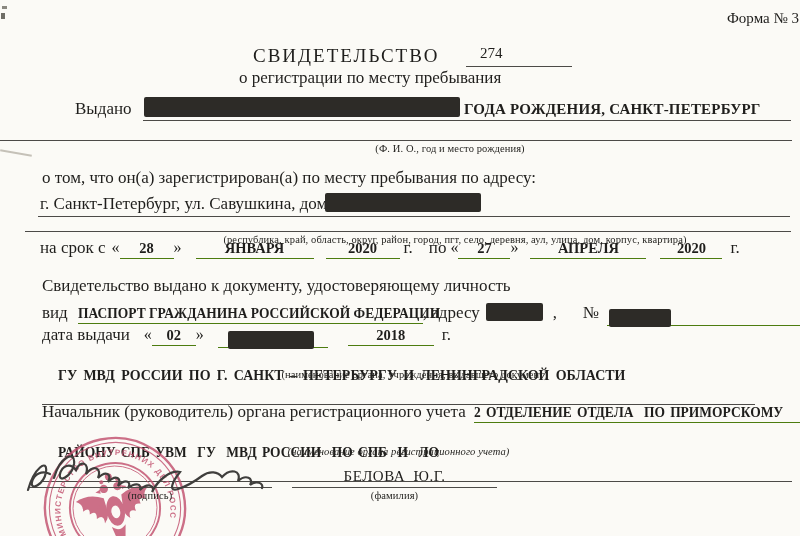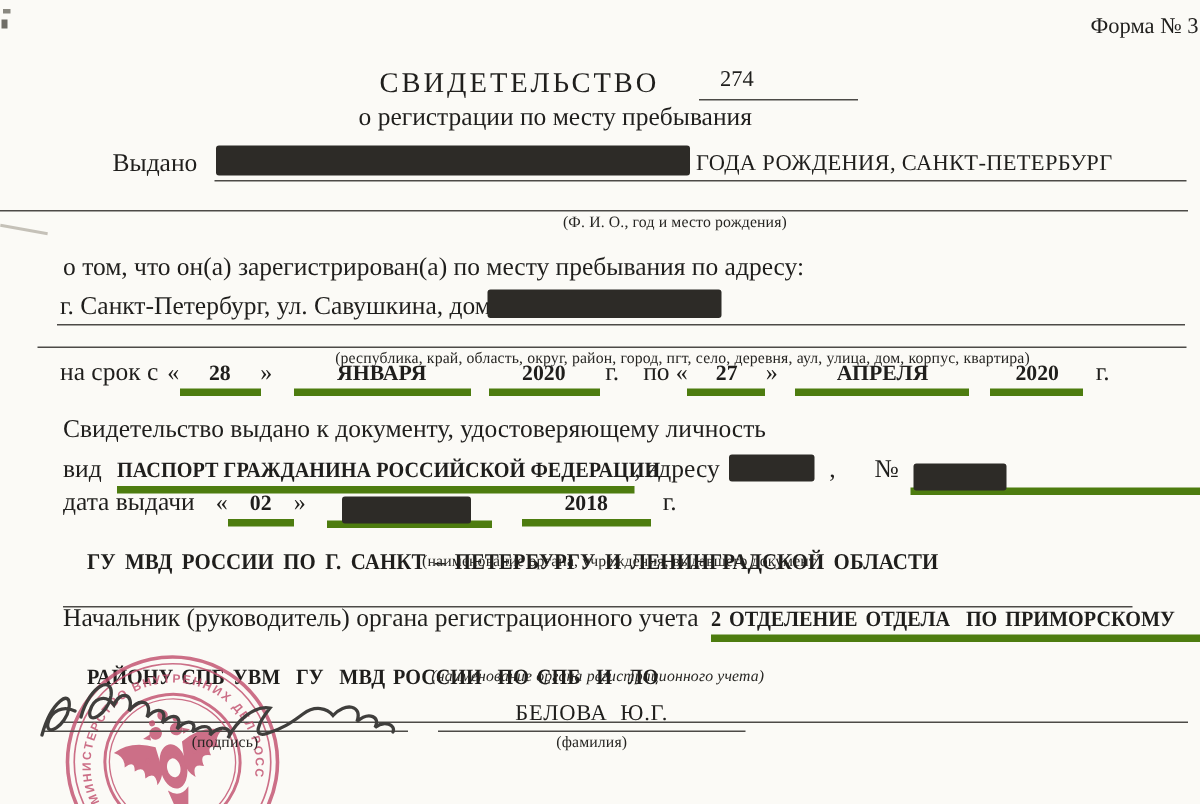--- a/index.html
+++ b/index.html
@@ -6,25 +6,25 @@
   .page{
     position:relative; width:800px; height:536px; overflow:hidden;
     background:#fbfaf6; color:#1f1e1c;
     font-family:"Liberation Serif", serif;
     padding-left:39px;
   }
   .abs{position:absolute;}
   .line{position:absolute; height:1px; background:#4c4a47;}
   .caption{font-size:10.5px; color:#262522; text-align:center; letter-spacing:0.1px;}
   .txt{font-size:17px; white-space:nowrap;}
-  .boldval{font-weight:normal; font-size:15px; white-space:pre; letter-spacing:0.2px;}
+  .boldval{font-weight:bold; font-size:15px; white-space:pre; letter-spacing:0.2px;}
   .cond{font-weight:bold; font-size:14.5px; white-space:pre; display:inline-block;
         transform:scaleX(0.93); transform-origin:0 50%;}
   .row{position:absolute; display:flex; align-items:baseline; font-size:17px; white-space:nowrap;}
-  .uf{border-bottom:5px solid #4d7c0f; text-align:center; font-weight:bold; font-size:14.5px;
+  .uf{border-bottom:1px solid #4d7c0f; text-align:center; font-weight:bold; font-size:14.5px;
       padding-bottom:1px; white-space:pre;}
   .uf-left{border-bottom:1px solid #4c4a47; text-align:left; padding-bottom:2px; white-space:pre;}
   .bar{display:inline-block; background:#2d2b27; border-radius:2px; height:18px; vertical-align:middle;}
   .redact{position:absolute; background:#2d2b27; border-radius:2px; z-index:2;}
   .q{font-size:16px;}
   .stamp-svg{position:absolute; left:15px; top:408px; z-index:1; transform:rotate(-12deg); opacity:0.82;}
   .sig-svg{position:absolute; left:18px; top:446px; z-index:3;}
   .artifact{position:absolute; background:#8a8880; z-index:0;}
 </style>
 </head>

